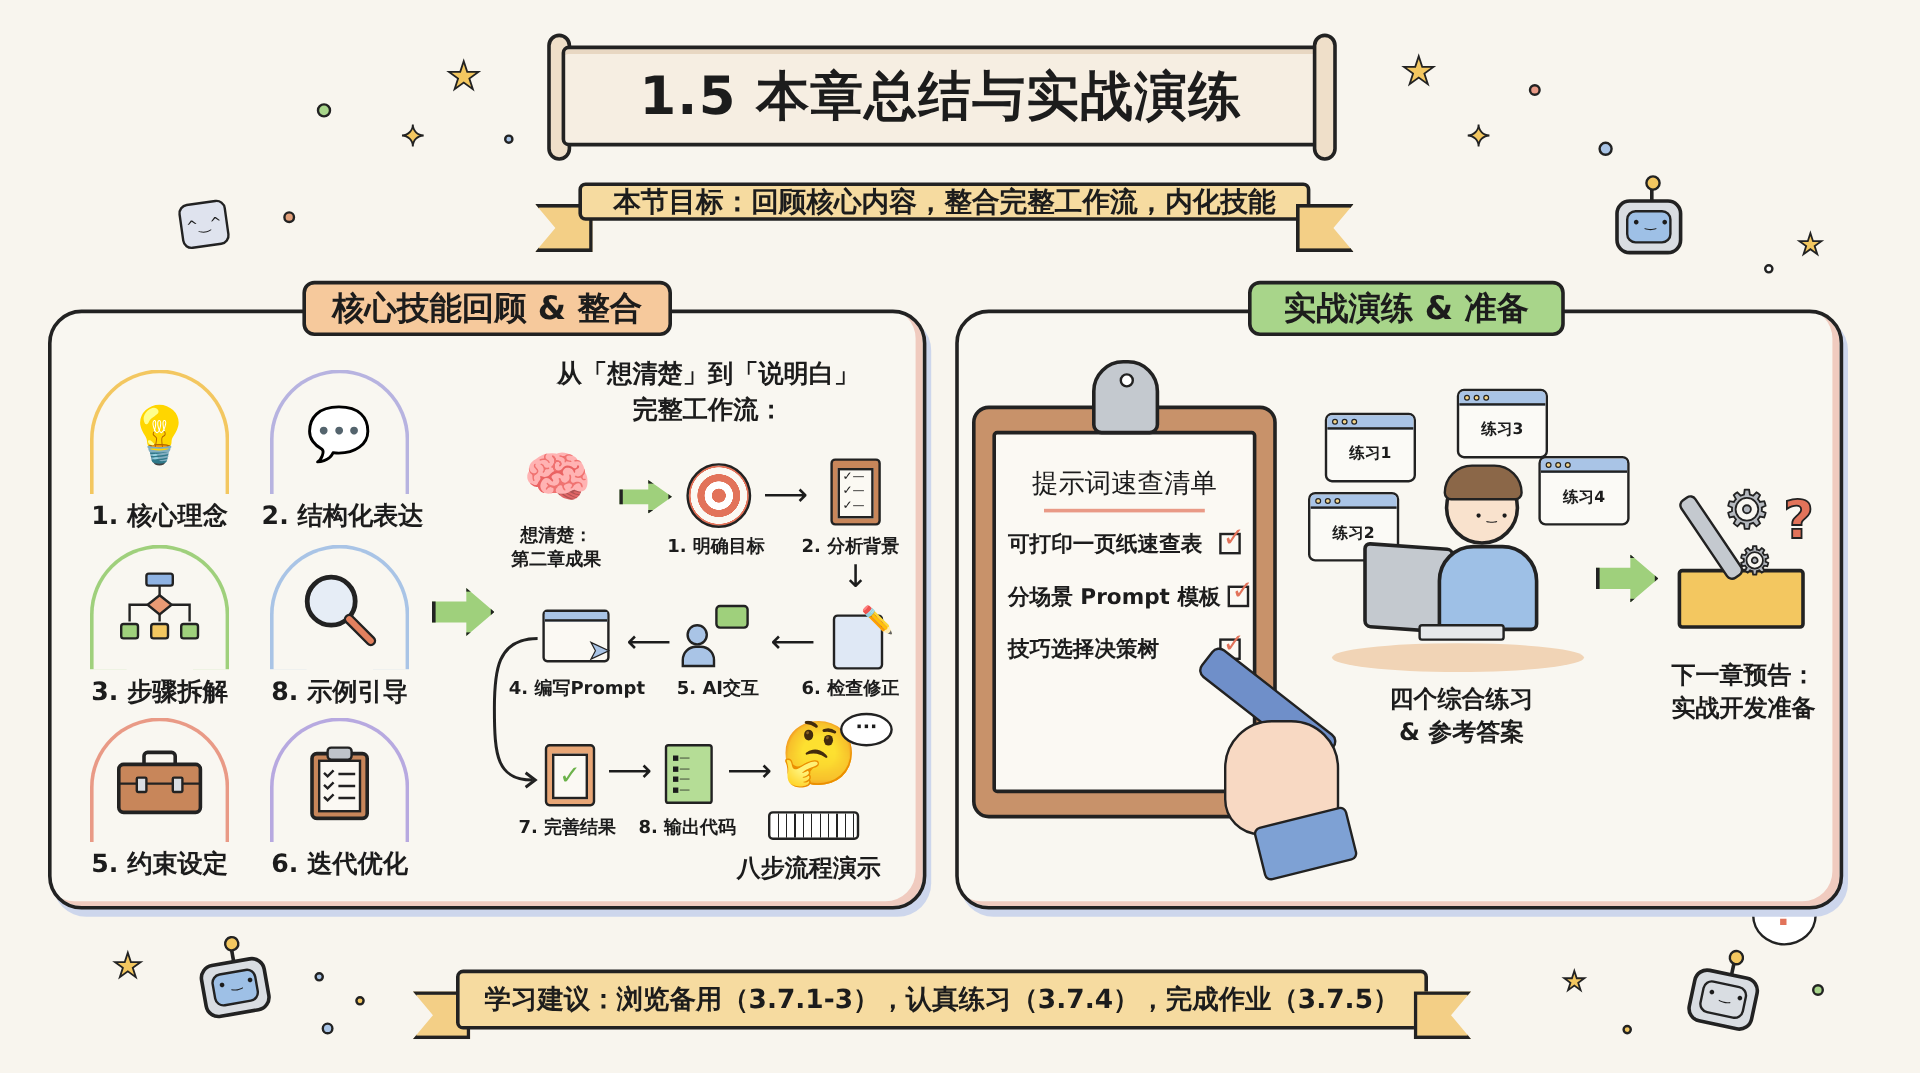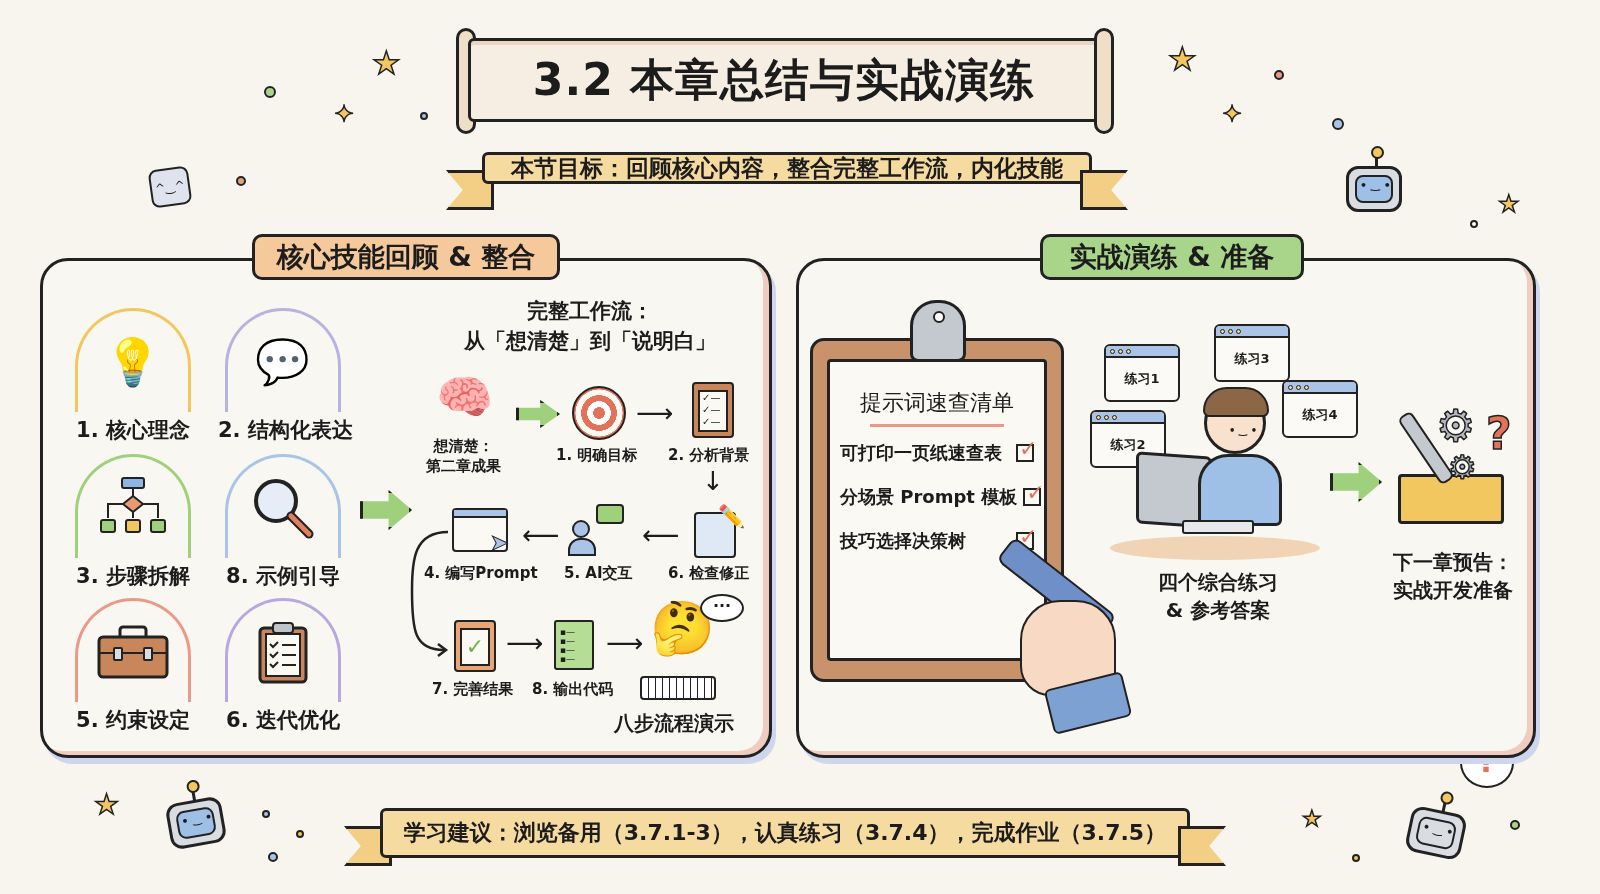--- a/index.html
+++ b/index.html
@@ -141,21 +141,21 @@
     <div class="antenna" style="left:26px;top:-14px;"></div>
   </div>
 <div class="abs robot" style="left:1408px;top:810px;transform:rotate(12deg);">
     <div class="screen" style="background:#d9dde2;"></div>
     <div class="antenna" style="left:26px;top:-14px;"></div>
   </div>
 <div class="abs" style="left:1460px;top:738px;width:54px;height:50px;border:2.5px solid #222;border-radius:50%;background:#fff;text-align:center;font-size:30px;font-weight:bold;color:#e2735a;line-height:44px;">?</div>
 
 <div class="abs scroll-roll" style="left:456px;"></div>
 <div class="abs scroll">
-  <span class="title-text">3.2 本章总结与实战演练</span>
+  <span class="title-text">1.5 本章总结与实战演练</span>
 </div>
 <div class="abs scroll-roll" style="left:1094px;"></div>
 
 <div class="abs ribbon-tail" style="left:446px;top:170px;"></div>
 <div class="abs ribbon" style="left:482px;top:152px;width:610px;height:32px;font-size:23px;">
   <span>本节目标：回顾核心内容，整合完整工作流，内化技能</span>
 </div>
 <div class="abs ribbon-tail right" style="left:1080px;top:170px;"></div>
 
 <div class="abs panel" style="left:40px;top:258px;width:732px;height:500px;"></div>
@@ -220,22 +220,22 @@
         <path d="M13 24l3 3 5-5M13 34l3 3 5-5M13 44l3 3 5-5" stroke="#222" stroke-width="2" fill="none"></path>
         <path d="M25 25h14M25 35h14M25 45h14" stroke="#222" stroke-width="2"></path>
       </svg>
   </div>
   <div class="skill-label">6. 迭代优化</div>
 </div>
 
 <div class="abs green-arrow" style="left:360px;top:490px;"></div>
 
 <div class="abs" style="left:440px;top:296px;width:300px;text-align:center;font-size:21px;font-weight:bold;line-height:30px;">
+  <div>从「想清楚」到「说明白」</div>
   <div>完整工作流：</div>
-  <div>从「想清楚」到「说明白」</div>
 </div>
 
 <div class="abs" style="left:436px;top:370px;font-size:46px;">🧠</div>
 <div class="abs wf-label" style="left:426px;top:436px;line-height:20px;">
   <div>想清楚：</div>
   <div>第二章成果</div>
 </div>
 <div class="abs green-arrow" style="left:516px;top:400px;width:44px;height:28px;"></div>
 
 <div class="abs" style="left:572px;top:386px;width:54px;height:54px;border-radius:50%;background:radial-gradient(circle,#e2735a 0 16%,#fff 17% 33%,#e2735a 34% 50%,#fbf9f3 51% 66%,#e2735a 67% 100%);border:2.5px solid #222;"></div>

